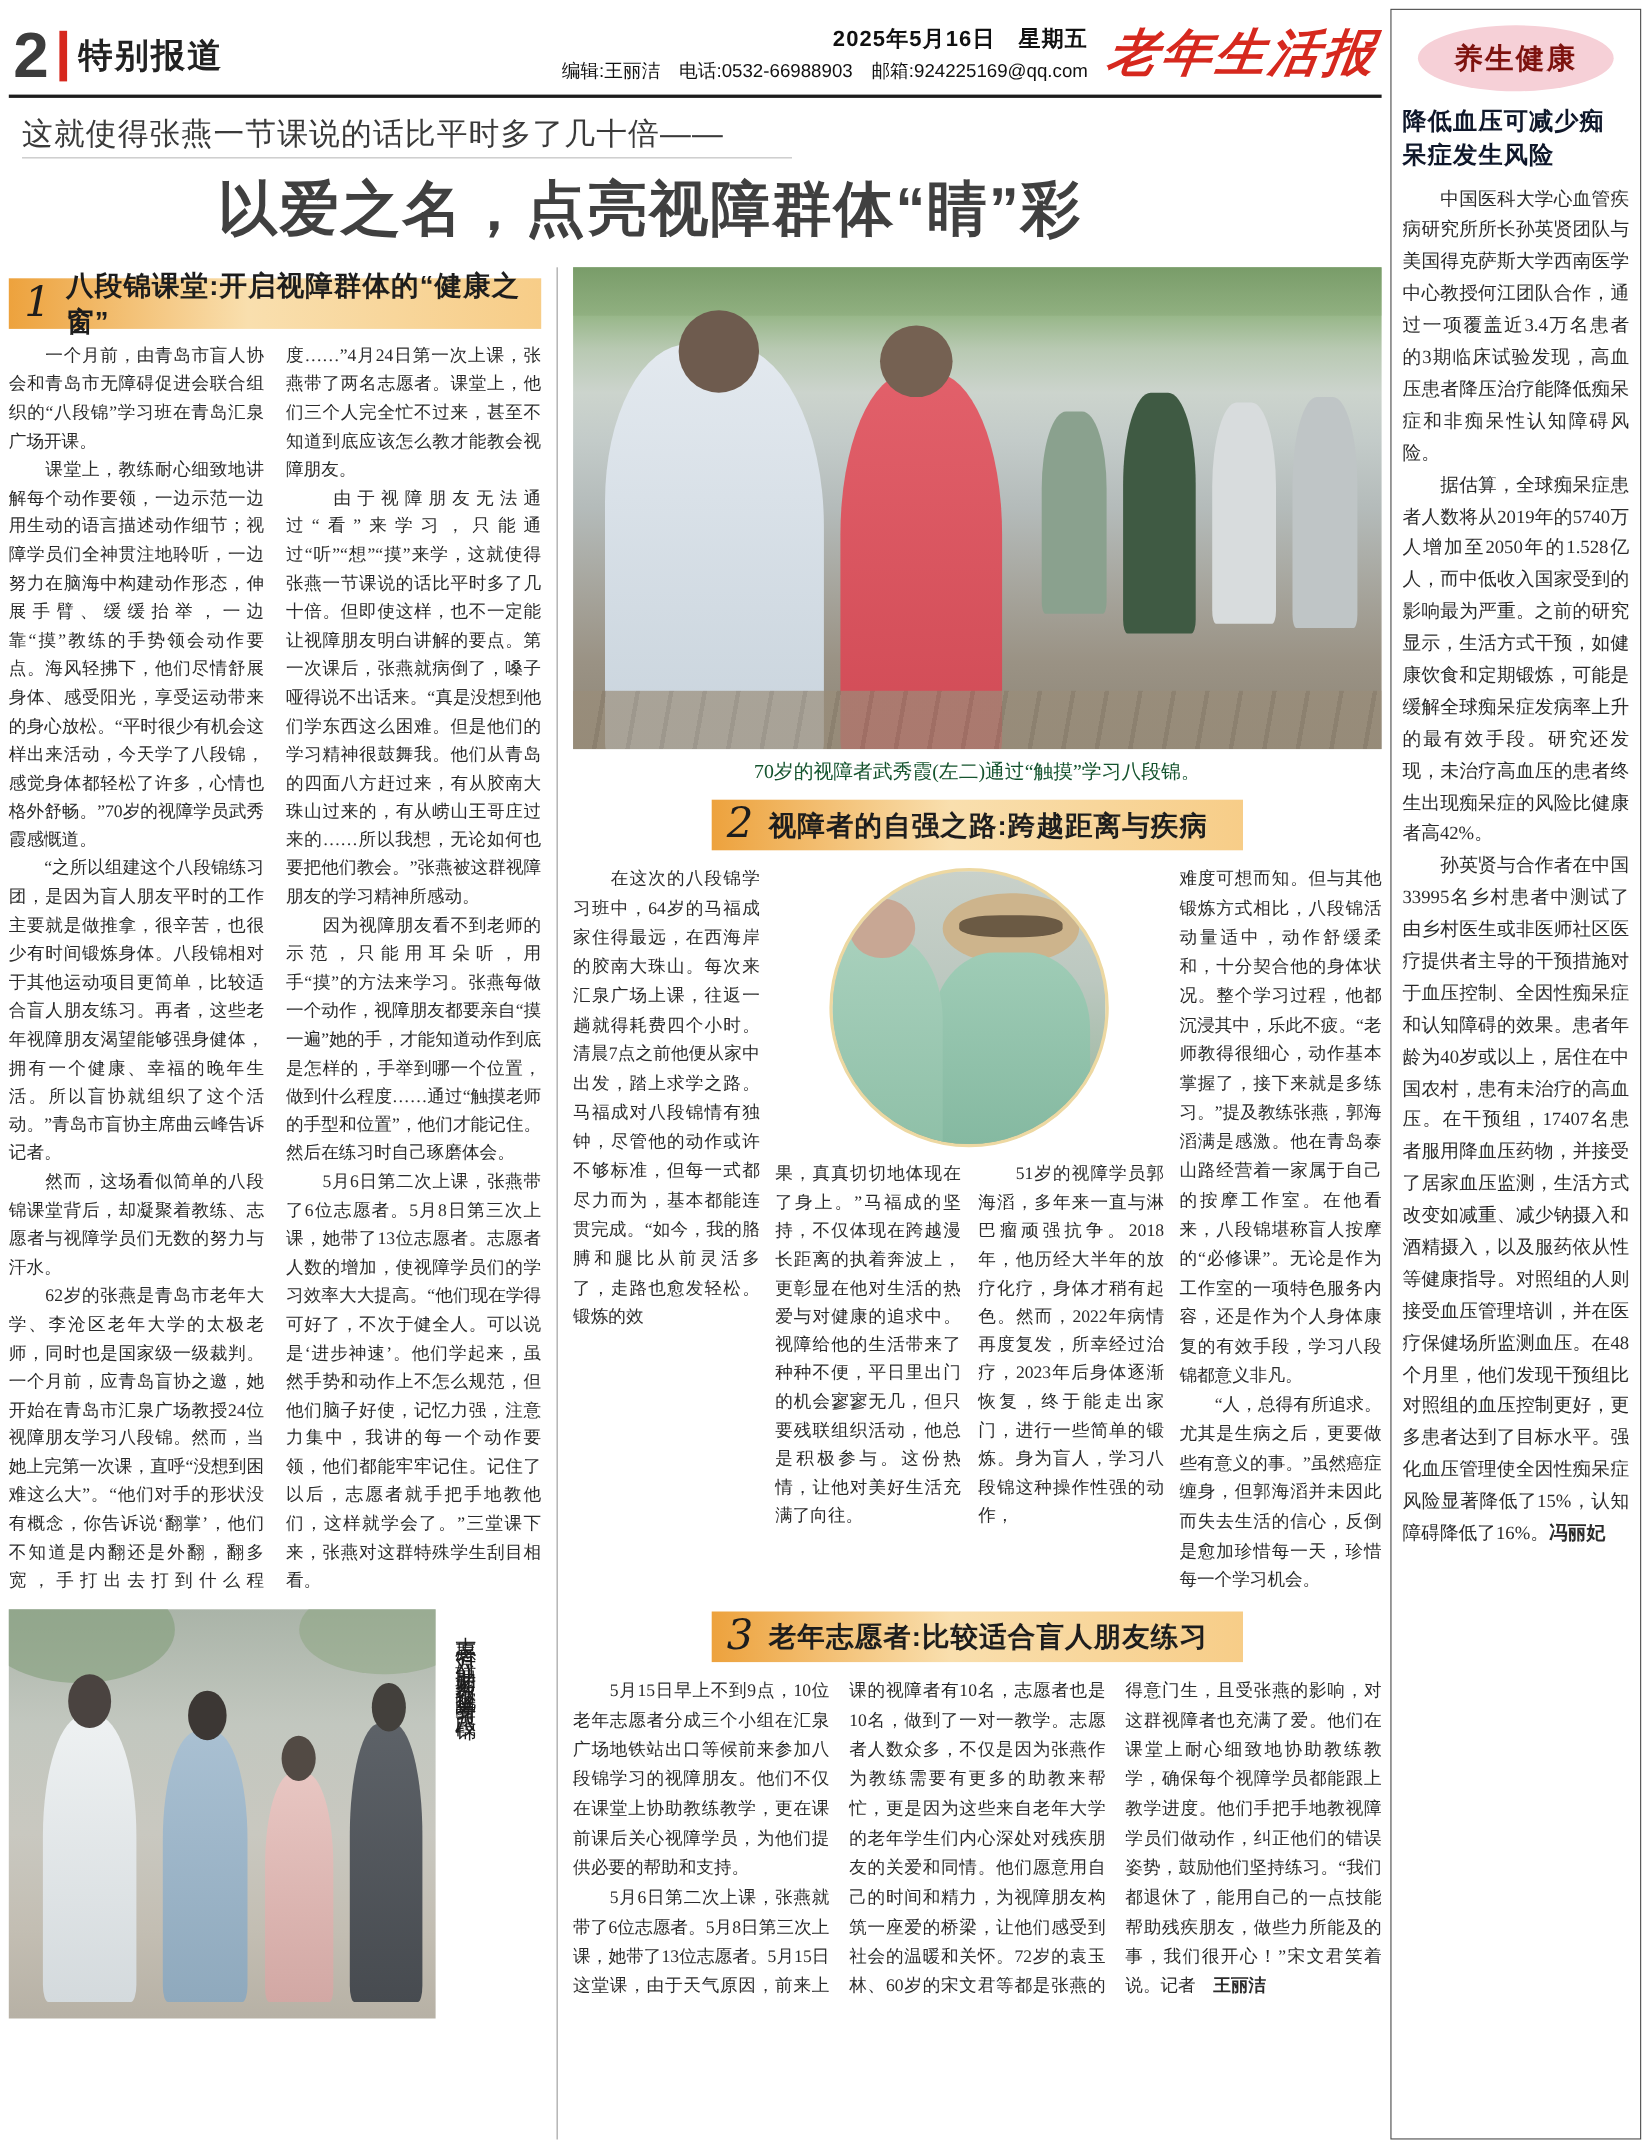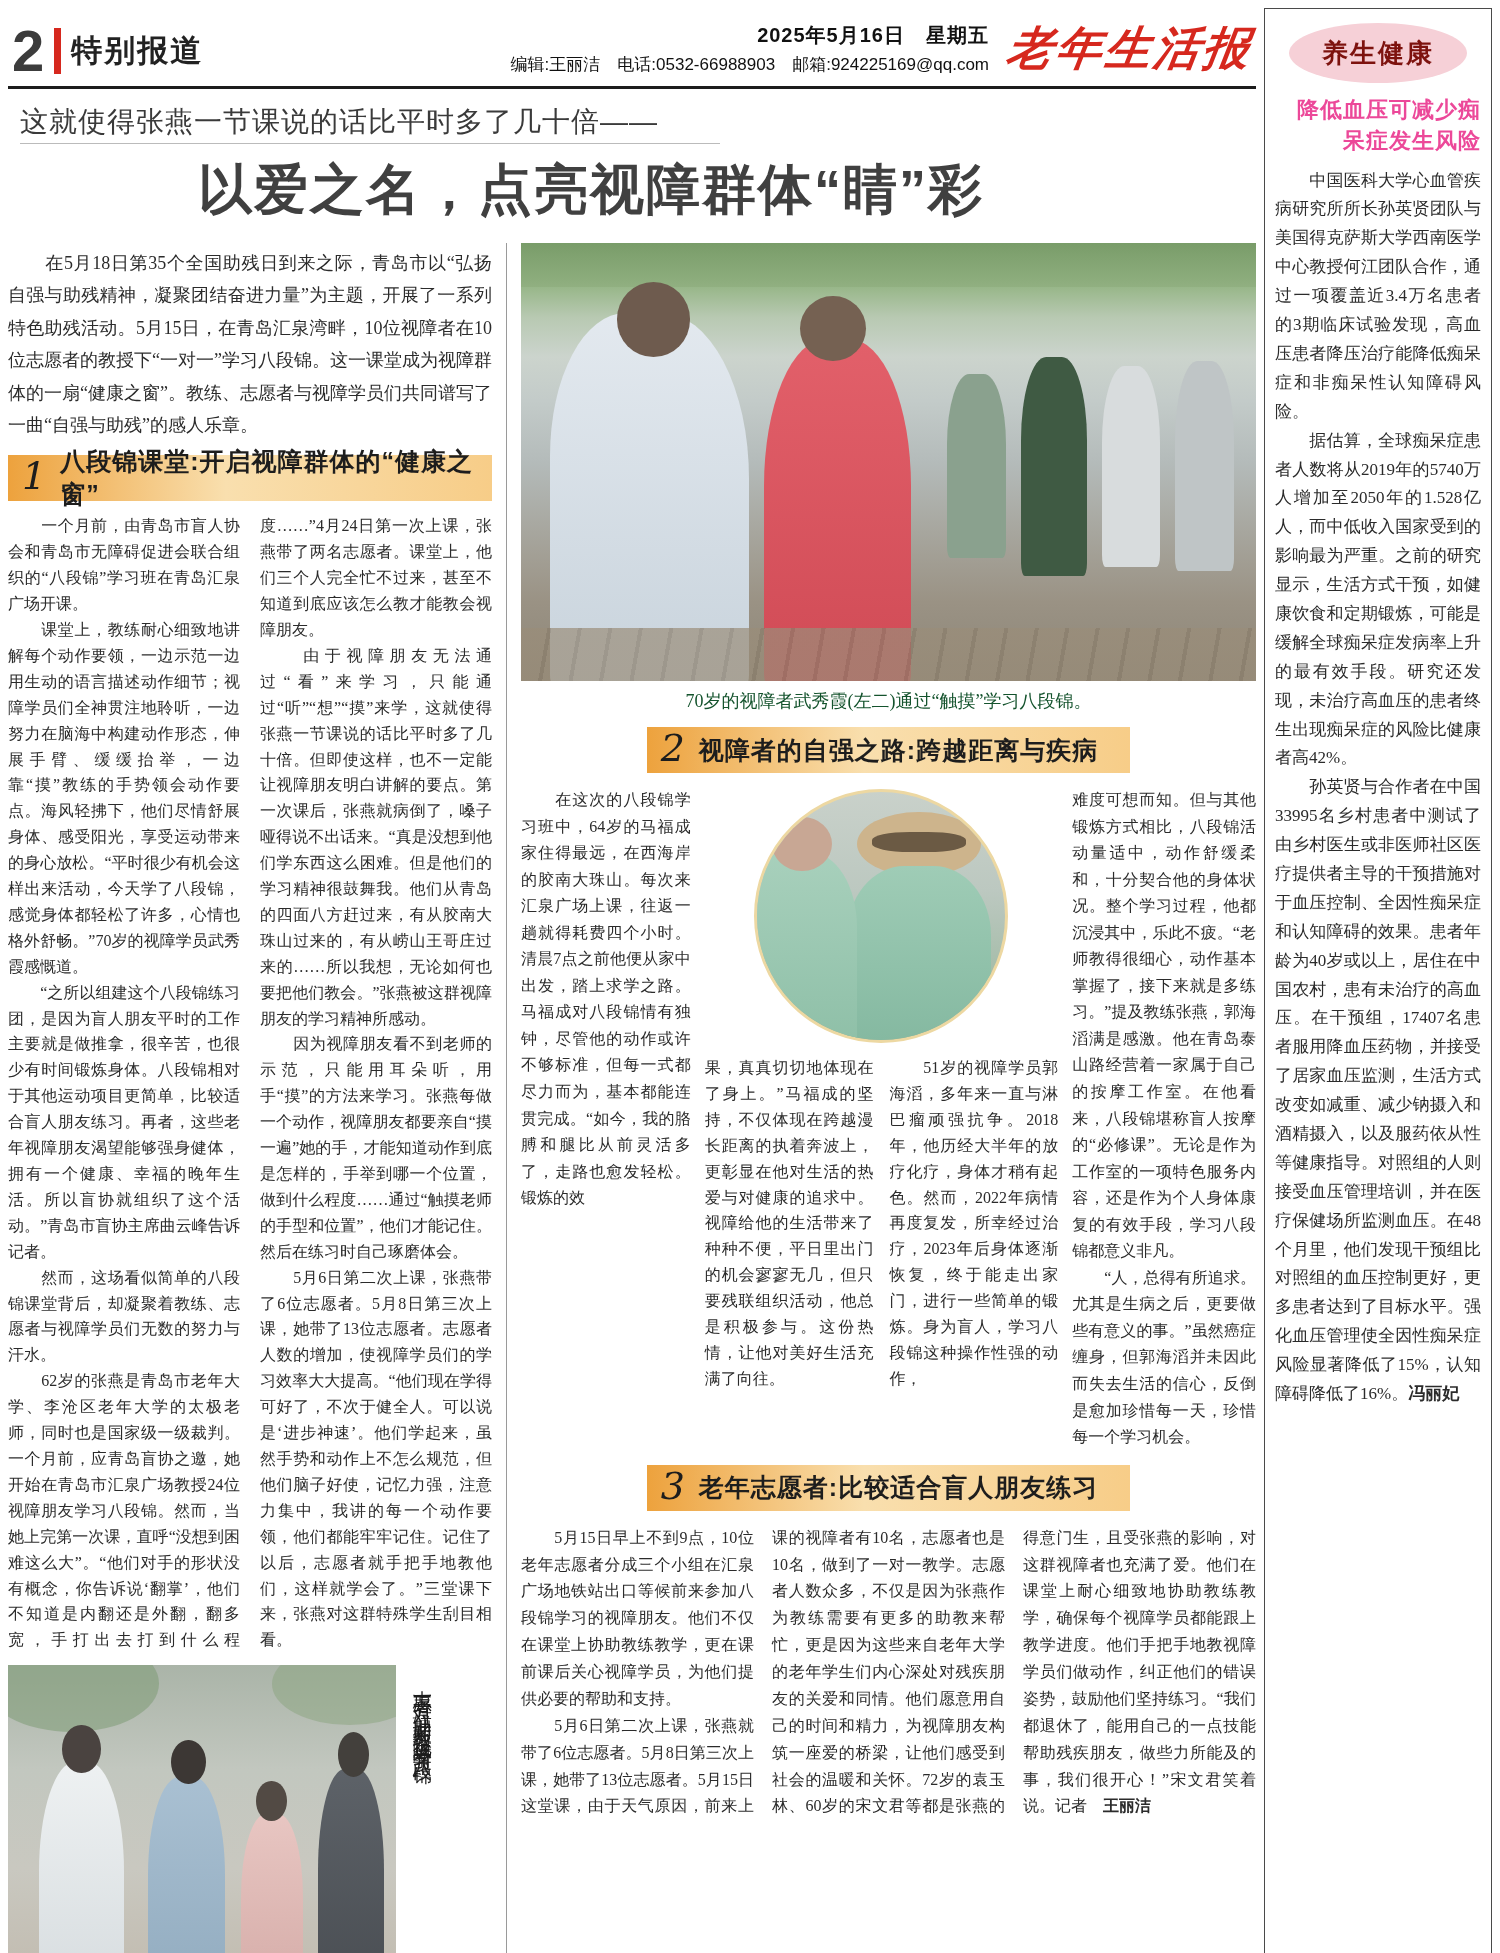--- a/index.html
+++ b/index.html
@@ -63,22 +63,22 @@
   .circle-photo{width:248px;height:248px;border-radius:50%;border:3px solid #edd8a2;
     margin:2px auto 12px auto;position:relative;overflow:hidden;
     background:linear-gradient(180deg,#c9d1ca 0%,#bcc8c0 40%,#a4bca8 75%,#93b29b 100%);}
   .s2mid .two-col{column-gap:16px;margin-top:12px;}
   
   .sidebar{flex:1;margin-left:8px;border:1px solid #4a4a4a;box-sizing:border-box;
            padding:12px 10px;display:flex;flex-direction:column;}
   .health-oval{background:#f6d0d7;border-radius:50%;width:178px;height:60px;margin:2px auto 10px auto;
                display:flex;align-items:center;justify-content:center;}
   .health-oval span{font-size:26px;font-weight:bold;color:#7d120e;font-family:"Liberation Sans",sans-serif;letter-spacing:2px;}
-  .sidebar h2{font-size:22px;font-weight:bold;color:#ec4899;font-family:"Liberation Sans",sans-serif;
-              margin:2px 0 10px 0;line-height:1.4;letter-spacing:1px;text-align:right;}
+  .sidebar h2{font-size:22px;font-weight:bold;color:#0f172a;font-family:"Liberation Sans",sans-serif;
+              margin:2px 0 10px 0;line-height:1.4;letter-spacing:1px;}
   .sidebar-body{font-size:17px;line-height:1.7;text-align:justify;}
   .sidebar-author{font-weight:bold;font-family:"Liberation Sans",sans-serif;}
 </style>
 </head>
 <body>
 
 <div class="sheet">
 
   <div class="main-wrap">
 
@@ -97,21 +97,20 @@
       </div>
     </div>
 
     <div class="kicker">这就使得张燕一节课说的话比平时多了几十倍——</div>
     <div class="kicker-rule"></div>
     <h1 class="main-title">以爱之名，点亮视障群体“睛”彩</h1>
 
     <div class="columns-wrap">
 
       <div class="left-col">
-        <p class="intro prewrap">　　在5月18日第35个全国助残日到来之际，青岛市以“弘扬自强与助残精神，凝聚团结奋进力量”为主题，开展了一系列特色助残活动。5月15日，在青岛汇泉湾畔，10位视障者在10位志愿者的教授下“一对一”学习八段锦。这一课堂成为视障群体的一扇“健康之窗”。教练、志愿者与视障学员们共同谱写了一曲“自强与助残”的感人乐章。</p>
 
         <div class="secbar">
           <span class="sec-num">1</span>
           <span class="sec-title">八段锦课堂:开启视障群体的“健康之窗”</span>
         </div>
 
         <div class="two-col prewrap">　　一个月前，由青岛市盲人协会和青岛市无障碍促进会联合组织的“八段锦”学习班在青岛汇泉广场开课。
 　　课堂上，教练耐心细致地讲解每个动作要领，一边示范一边用生动的语言描述动作细节；视障学员们全神贯注地聆听，一边努力在脑海中构建动作形态，伸展手臂、缓缓抬举，一边靠“摸”教练的手势领会动作要点。海风轻拂下，他们尽情舒展身体、感受阳光，享受运动带来的身心放松。“平时很少有机会这样出来活动，今天学了八段锦，感觉身体都轻松了许多，心情也格外舒畅。”70岁的视障学员武秀霞感慨道。
 　　“之所以组建这个八段锦练习团，是因为盲人朋友平时的工作主要就是做推拿，很辛苦，也很少有时间锻炼身体。八段锦相对于其他运动项目更简单，比较适合盲人朋友练习。再者，这些老年视障朋友渴望能够强身健体，拥有一个健康、幸福的晚年生活。所以盲协就组织了这个活动。”青岛市盲协主席曲云峰告诉记者。
 　　然而，这场看似简单的八段锦课堂背后，却凝聚着教练、志愿者与视障学员们无数的努力与汗水。

